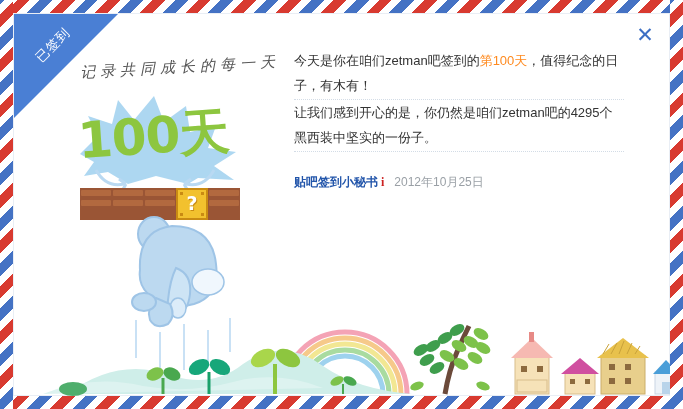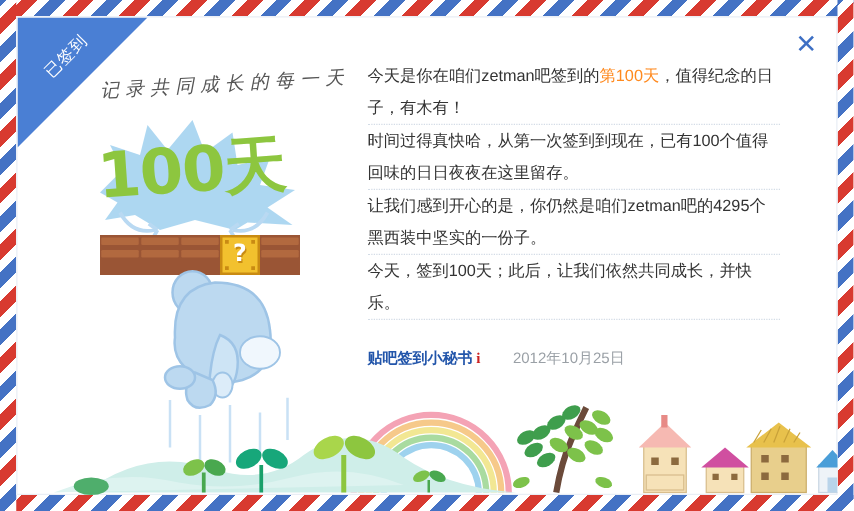--- a/index.html
+++ b/index.html
@@ -157,21 +157,21 @@
   }
   .hl { color: #ff8a1f; }
 
   .meta { margin-top: 22px; font-size: 12px; }
   .meta .author { color: #2255aa; text-decoration: none; cursor: pointer; font-weight: bold; }
   .meta .ibadge {
     display: inline-block; color: #cc2222; font-weight: bold;
     font-family: "Liberation Serif", serif; font-size: 12px;
     margin: 0 10px 0 3px;
   }
-  .meta .date { color: #9aa0a6; margin-left: 16px; }
+  .meta .date { color: #9aa0a6; }
 </style>
 </head>
 <body>
 
 <div id="card">
 
   <div class="airmail top"></div>
   <div class="airmail bottom"></div>
   <div class="airmail left"></div>
   <div class="airmail right"></div>
@@ -338,22 +338,20 @@
       <rect x="649" y="66" width="8" height="12" fill="#b9d4ea"></rect>
     </g>
   </svg>
 
   <div class="content">
 
     <div class="para">
       <span>今天是你在咱们zetman吧签到的</span><span class="hl">第100天</span><span>，值得纪念的日子，有木有！</span>
     </div>
 
-    <div class="para">时间过得真快哈，从第一次签到到现在，已有100个值得回味的日日夜夜在这里留存。</div>
     <div class="para">让我们感到开心的是，你仍然是咱们zetman吧的4295个黑西装中坚实的一份子。</div>
-    <div class="para">今天，签到100天；此后，让我们依然共同成长，并快乐。</div>
 
     <div class="meta">
       <span class="author">贴吧签到小秘书</span><span class="ibadge">i</span><span class="date">2012年10月25日</span>
     </div>
   </div>
 
 </div>
 
 </body></html>

